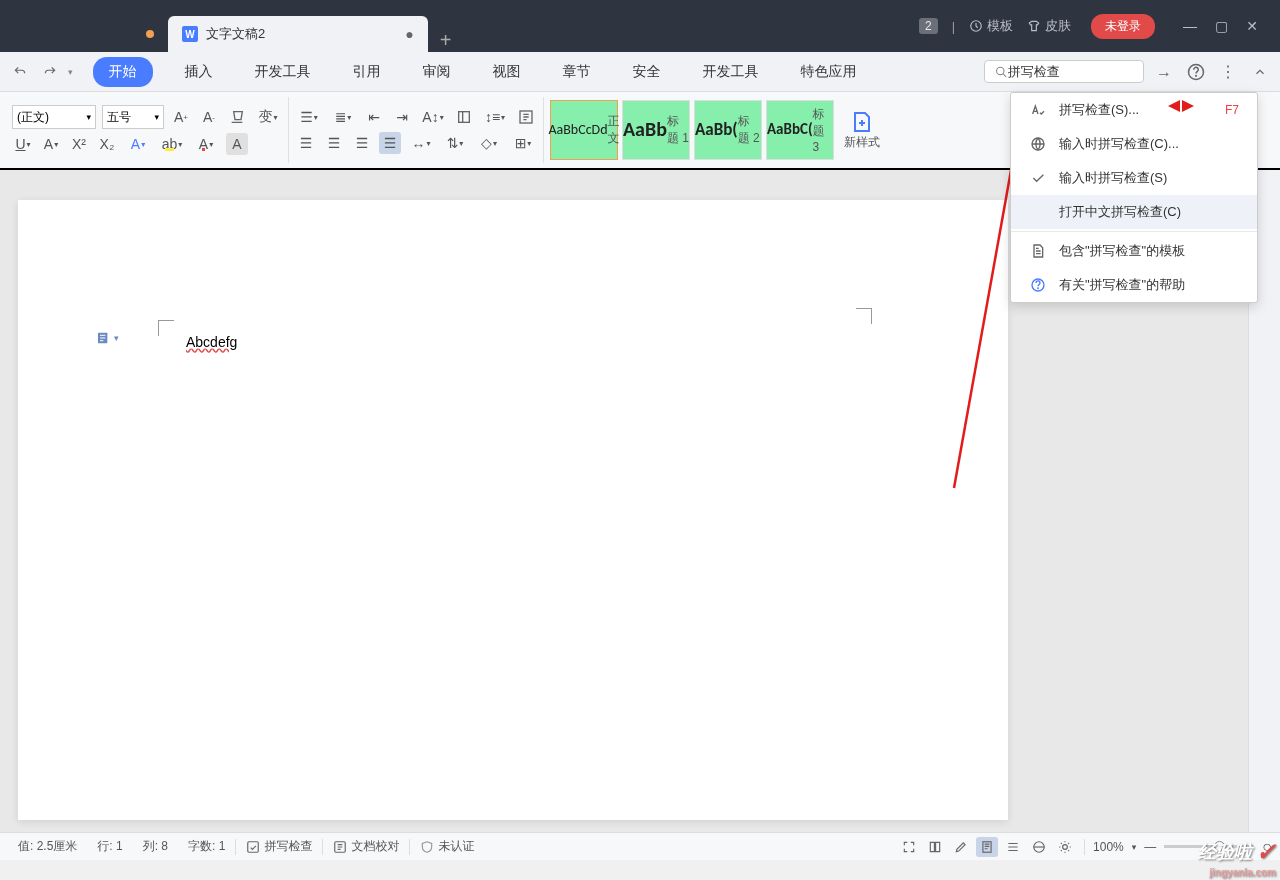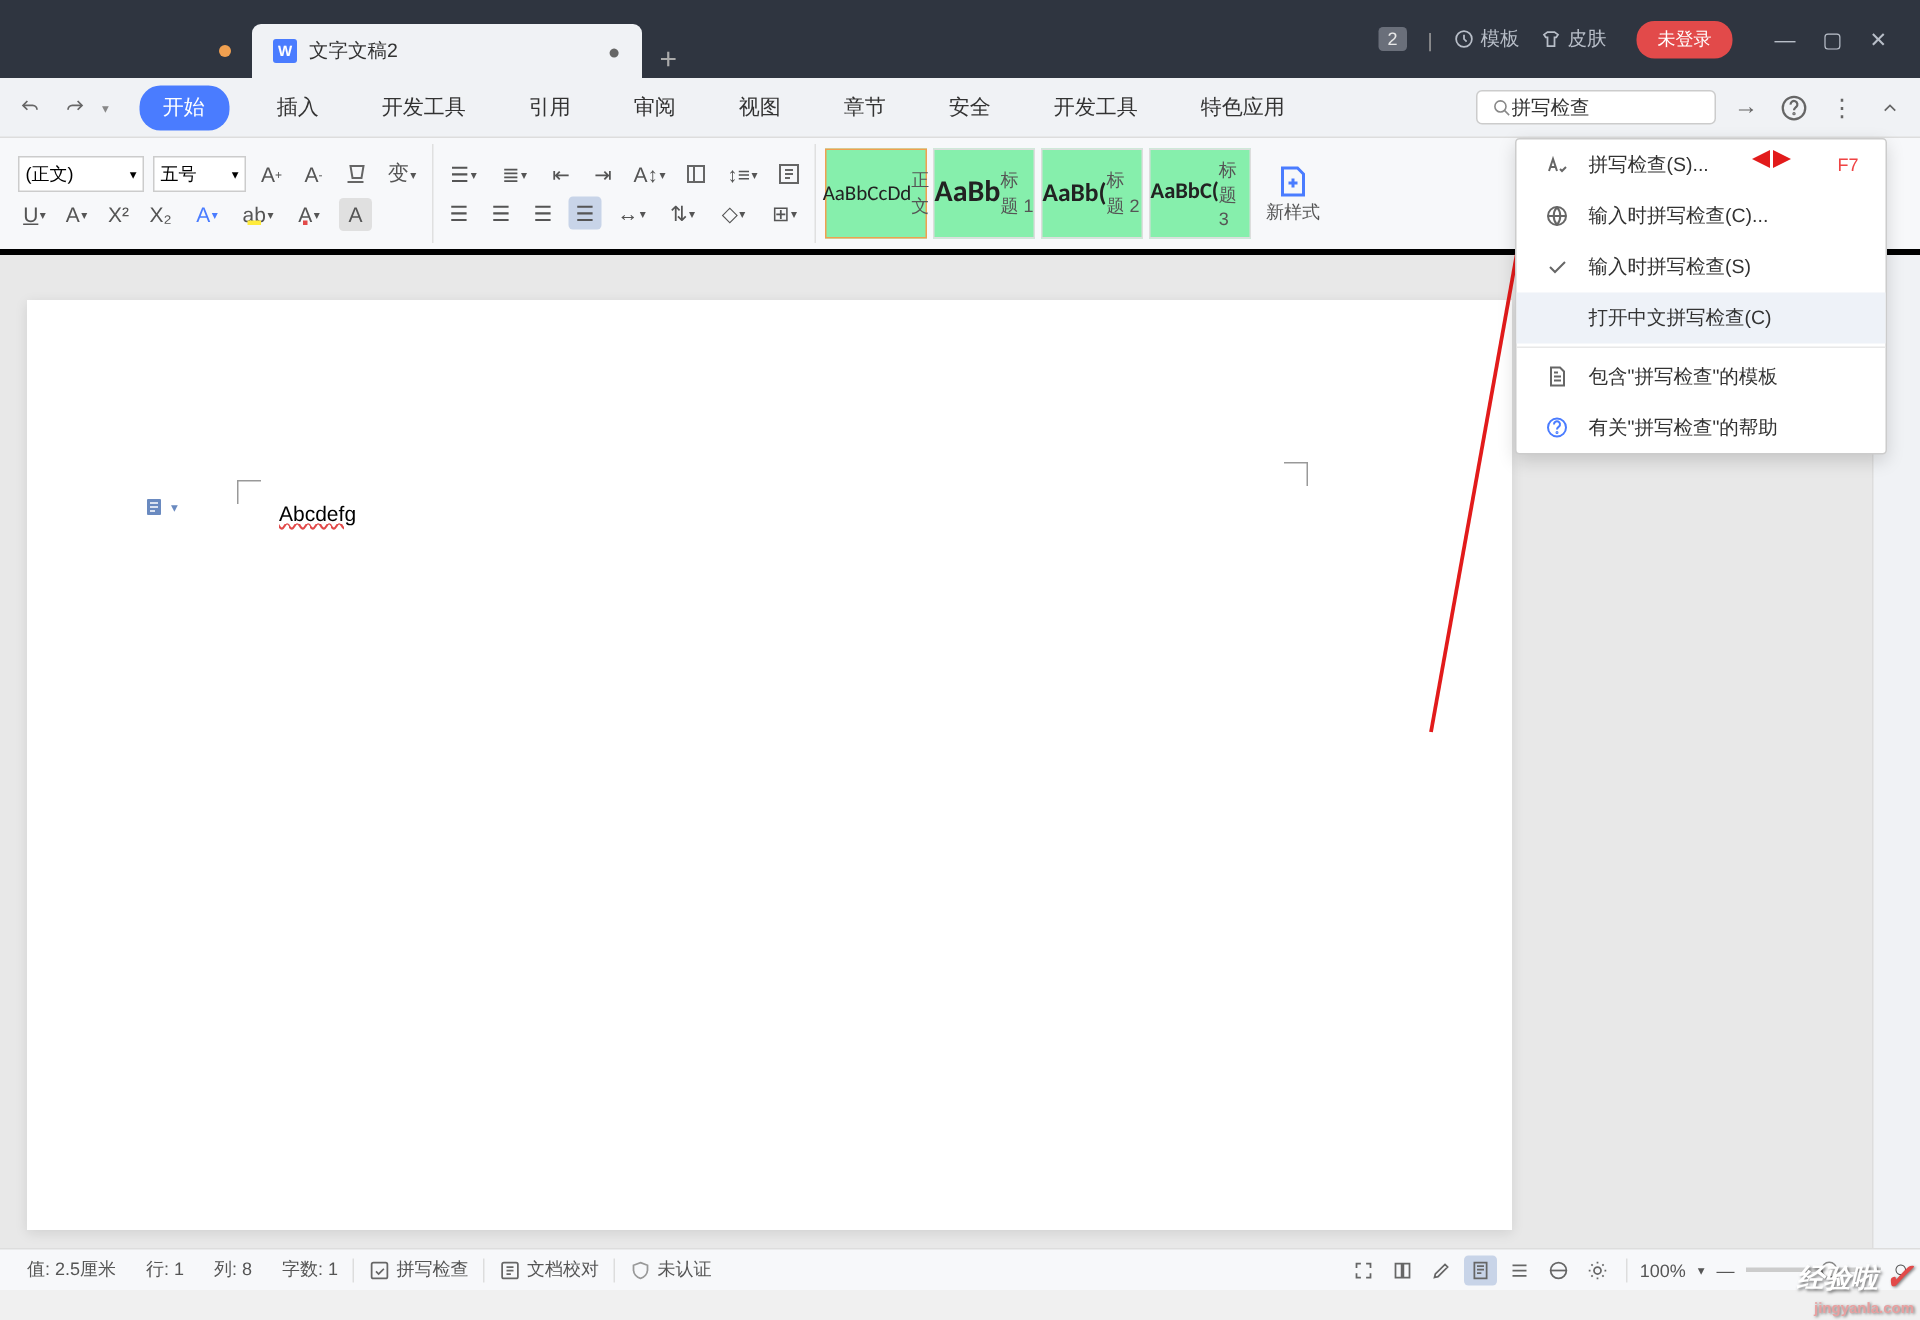--- a/index.html
+++ b/index.html
@@ -24,21 +24,21 @@
 .menu-left{display:flex;align-items:center;gap:6px;color:#666}
 .menu-left svg{width:14px;height:14px}
 .menu-tabs{display:flex;gap:22px;margin-left:20px}
 .menu-tab{font-size:14px;color:#333;padding:6px 10px;cursor:pointer}
 .menu-tab.active{background:#4a7cff;color:#ffffff;border-radius:14px;padding:6px 16px}
 .menu-right{margin-left:auto;display:flex;align-items:center;gap:8px}
 .search-box{display:flex;align-items:center;background:#fff;border:1px solid #ccc;border-radius:4px;padding:3px 10px;width:160px}
 .search-box input{border:none;outline:none;width:100%;font-size:13px;color:#333}
 .icon-btn{width:24px;height:24px;display:inline-flex;align-items:center;justify-content:center;color:#666;cursor:pointer}
 
-.ribbon{height:78px;background:#f7f8fa;display:flex;align-items:center;padding:4px 6px;border-bottom:4px solid #000000;overflow:hidden}
+.ribbon{height:78px;background:#f7f8fa;display:flex;align-items:center;padding:4px 6px;border-bottom:2px solid #000000;overflow:hidden}
 .ribbon-group{display:flex;flex-direction:column;gap:4px;padding:0 6px;border-right:1px solid #e0e0e0;height:66px;justify-content:center}
 .ribbon-group.noborder{border-right:none}
 .rb-row{display:flex;align-items:center;gap:6px}
 .font-sel{height:24px;border:1px solid #ccc;font-size:12px;background:#fff;padding:0 4px;display:flex;align-items:center}
 .font-sel.name{width:84px}
 .font-sel.size{width:62px}
 .rb-btn{width:22px;height:22px;display:inline-flex;align-items:center;justify-content:center;color:#555;font-size:14px;cursor:pointer;position:relative}
 .rb-btn .dd{font-size:8px;margin-left:1px}
 .rb-btn.wide{width:28px}
 .rb-btn.active{background:#c8d4e8;border-radius:3px}

